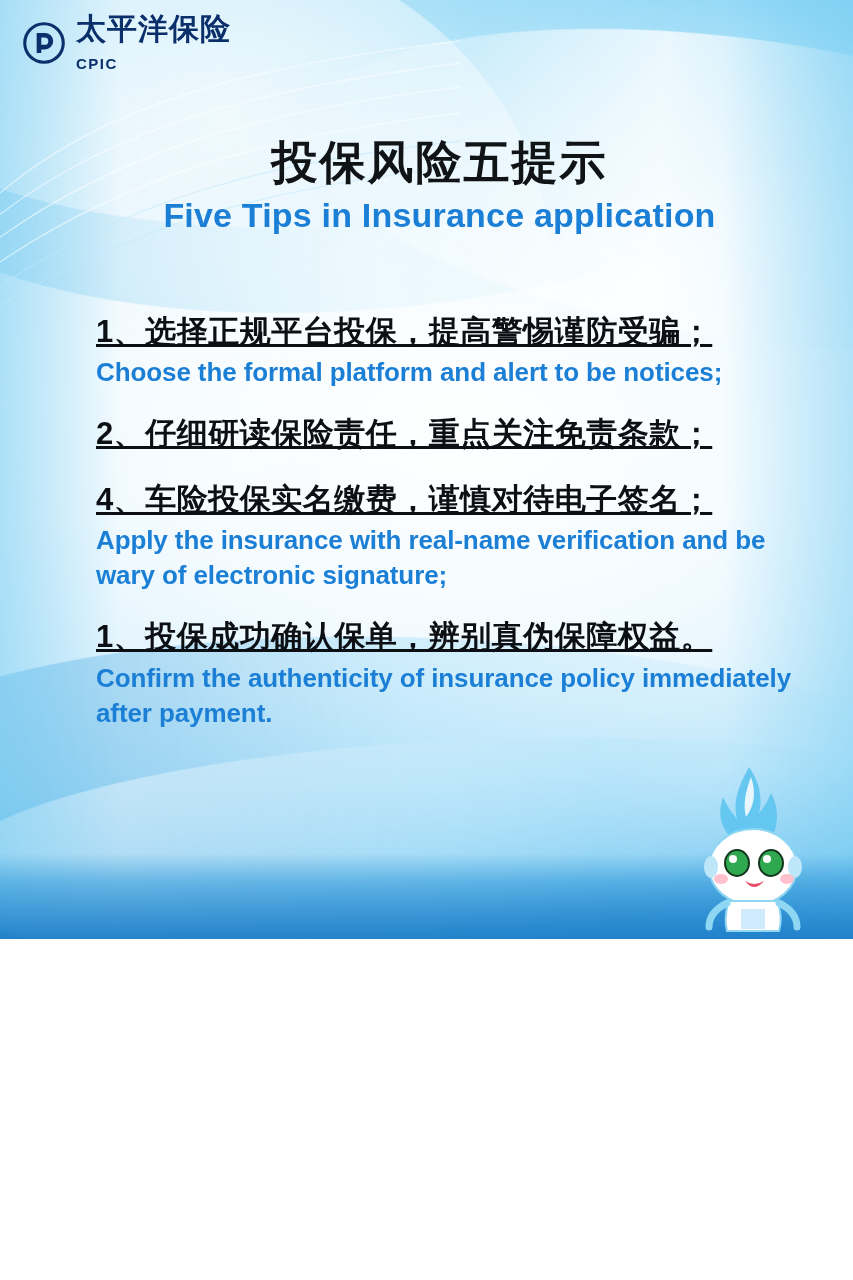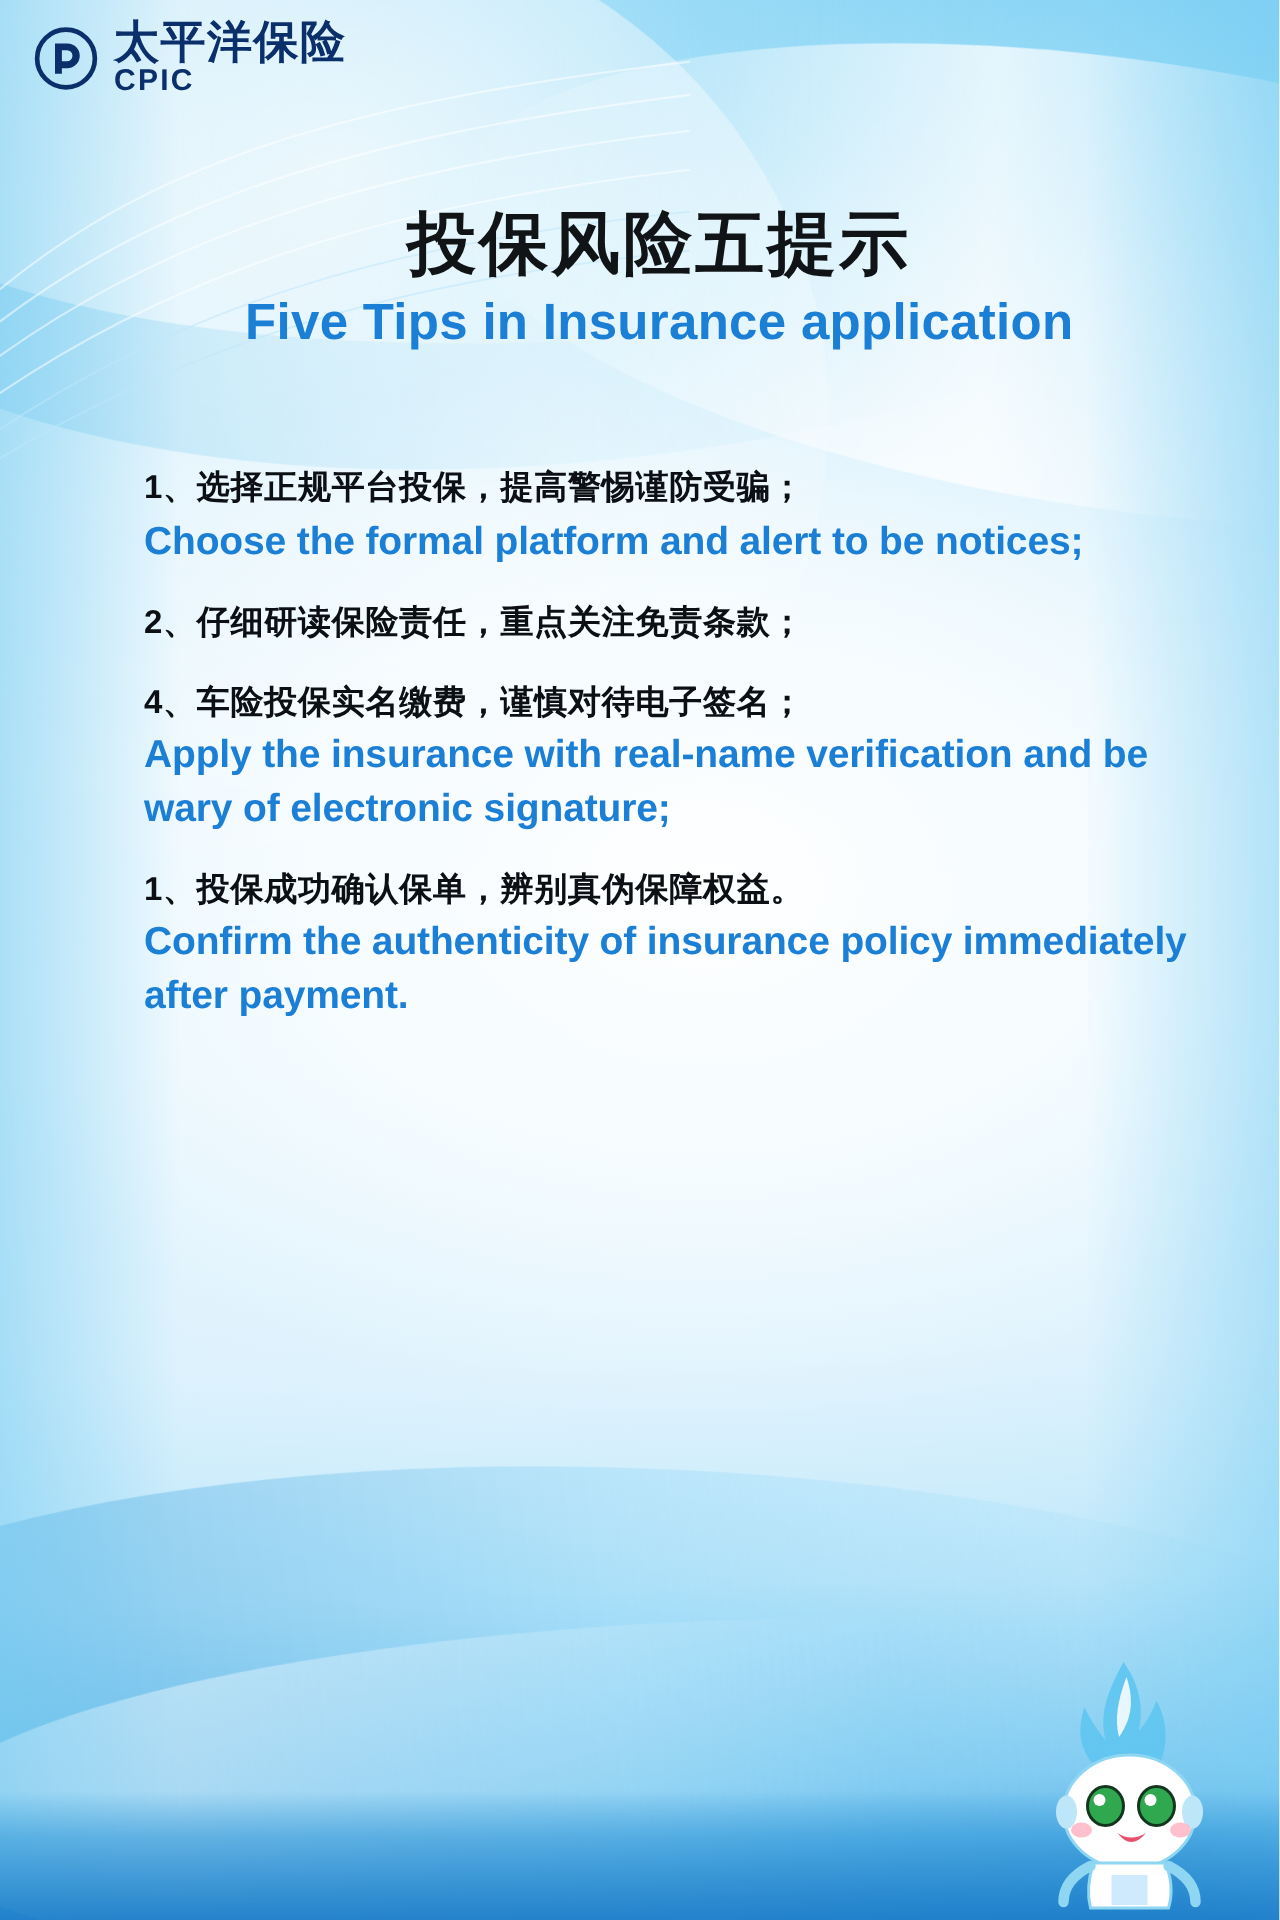--- a/index.html
+++ b/index.html
@@ -9,21 +9,21 @@
   body {
     width: 853px;
     height: 1280px;
     font-family: "Liberation Sans", "DejaVu Sans", sans-serif;
     overflow: hidden;
   }
 
   #poster {
     position: relative;
     width: 853px;
-    height: 1280px;
+    height: 939px;
     overflow: hidden;
     background:
       radial-gradient(ellipse 900px 620px at 55% 46%, rgba(255,255,255,0.96) 0%, rgba(246,252,255,0.86) 32%, rgba(222,242,253,0.45) 58%, rgba(190,228,250,0.12) 78%, rgba(160,214,246,0) 100%),
       linear-gradient(178deg, #7fd0f4 0%, #8fd8f6 7%, #b9e6f9 16%, #d9f1fc 26%, #eaf7fd 40%, #eef9fe 55%, #dff3fd 70%, #bde7fa 82%, #7ec9f0 92%, #2d8fd8 100%);
   }
 
   
   .ribbon {
     position: absolute;
     pointer-events: none;
@@ -114,25 +114,25 @@
     flex-direction: column;
     line-height: 1;
   }
   #logo .cn {
     font-size: 30px;
     font-weight: 700;
     color: #0a2f6b;
     letter-spacing: 1px;
   }
   #logo .en {
-    font-size: 20px;
+    font-size: 15px;
     font-weight: 700;
     color: #0a2f6b;
     letter-spacing: 1.5px;
-    margin-top: 0;
+    margin-top: 12px;
   }
 
   
   #heading {
     position: absolute;
     top: 136px;
     left: 0; right: 0;
     text-align: center;
     z-index: 4;
     padding-left: 26px;
@@ -160,25 +160,26 @@
     position: absolute;
     top: 310px;
     left: 96px;
     width: 700px;
     z-index: 4;
   }
   .tip {
     margin-bottom: 22px;
   }
   .tip-cn {
-    font-size: 22px;
+    font-size: 31px;
     font-weight: 700;
     color: #0c1014;
     line-height: 1.4;
     letter-spacing: 0.5px;
+    text-decoration: underline;
   }
   .tip-en {
     font-size: 26px;
     font-weight: 600;
     color: #1b7fd6;
     line-height: 1.35;
     margin-top: 2px;
     letter-spacing: -0.1px;
   }
 

